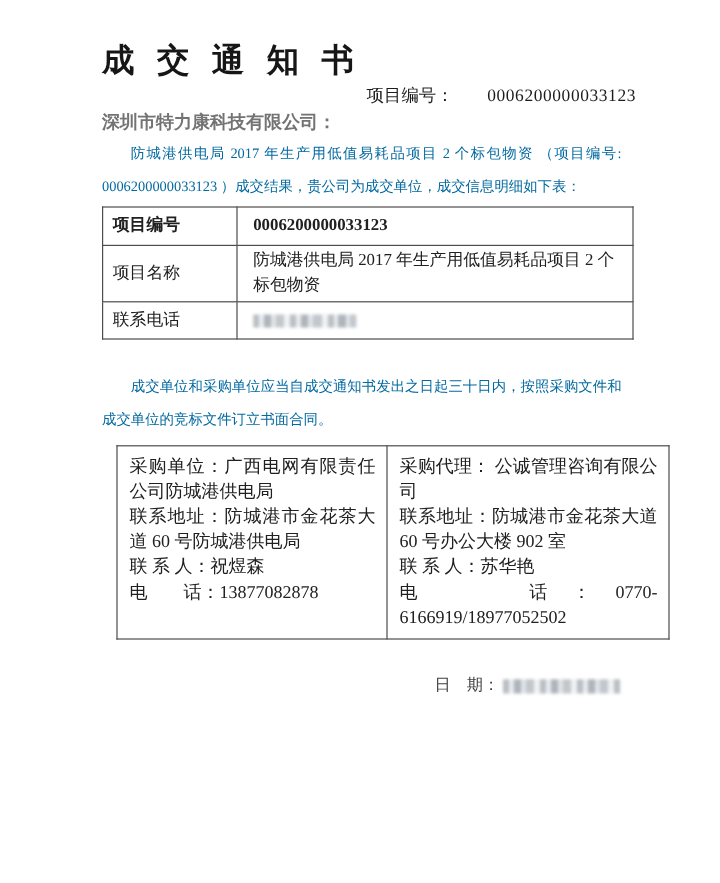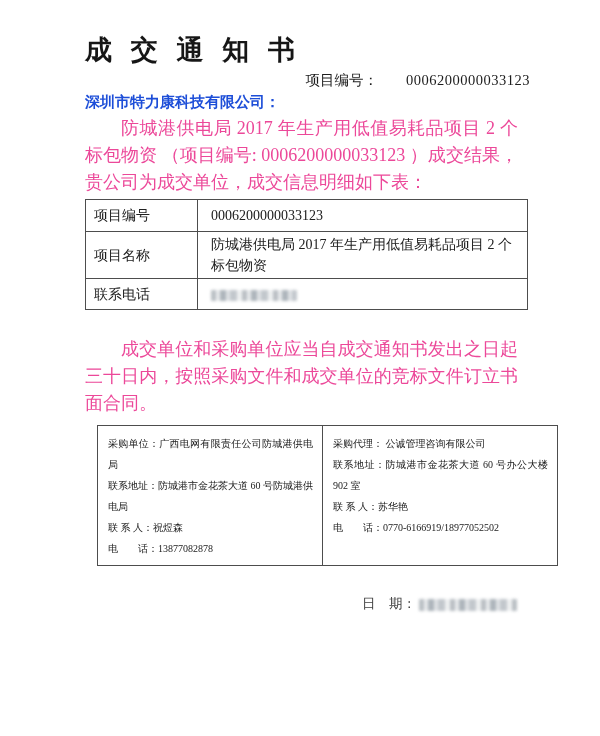--- a/index.html
+++ b/index.html
@@ -26,70 +26,69 @@
     font-size: 14.5px; line-height: 17px;
     text-align: right;
     color: #1d1d1d;
   }
   .proj-line .proj-val { margin-left: 28px; letter-spacing: 0.5px; }
 
   .recipient {
     margin-top: 5px;
     font-size: 15px; line-height: 19px;
     font-weight: bold;
-    color: #1d4ed8;
-    font-family: Liberation Mono, monospace;
+    color: #737373;
   }
   .para {
     margin: 2px 12px 0 0;
-    font-size: 18px; line-height: 27px;
+    font-size: 12px; line-height: 27px;
     text-indent: 2em;
     text-align: justify;
-    color: #ec4899;
+    color: #0369a1;
   }
   .para.p2 { margin-top: 26px; }
 
   table.t1 {
     border-collapse: collapse;
     margin-top: 3px;
     width: 443px;
     table-layout: fixed;
   }
   table.t1 td {
     border: 1px solid #4d4d4d;
     font-size: 14px;
     line-height: 21px;
     padding: 2px 6px 2px 8px;
     color: #202020;
     vertical-align: middle;
   }
   table.t1 td.lbl { width: 97px; }
   table.t1 td.val { padding-left: 13px; }
-  tr.r1 td { height: 27px; }
+  tr.r1 td { height: 27px; font-weight: bold; }
   tr.r2 td { height: 42px; }
   tr.r3 td { height: 23px; }
   tr.r4 td, tr.r5 td, tr.r6 td { height: 26px; }
 
   table.t2 {
     border-collapse: collapse;
     margin-top: 8px;
     margin-left: 12px;
     width: 420px;
     table-layout: fixed;
   }
   table.t2 td {
     border: 1px solid #4d4d4d;
     vertical-align: top;
     padding: 7px 9px 6px 10px;
     height: 117px;
   }
   table.t2 td.cell-l { width: 205px; }
   table.t2 td.cell-r { width: 215px; }
   .cline {
-    font-size: 10px;
+    font-size: 15px;
     line-height: 21px;
     text-align: justify;
     color: #202020;
     font-family: "Liberation Serif", "DejaVu Serif", serif;
   }
 
   .date-line {
     margin-top: 30px;
     padding-left: 277px;
     font-size: 13.5px; line-height: 16px;

